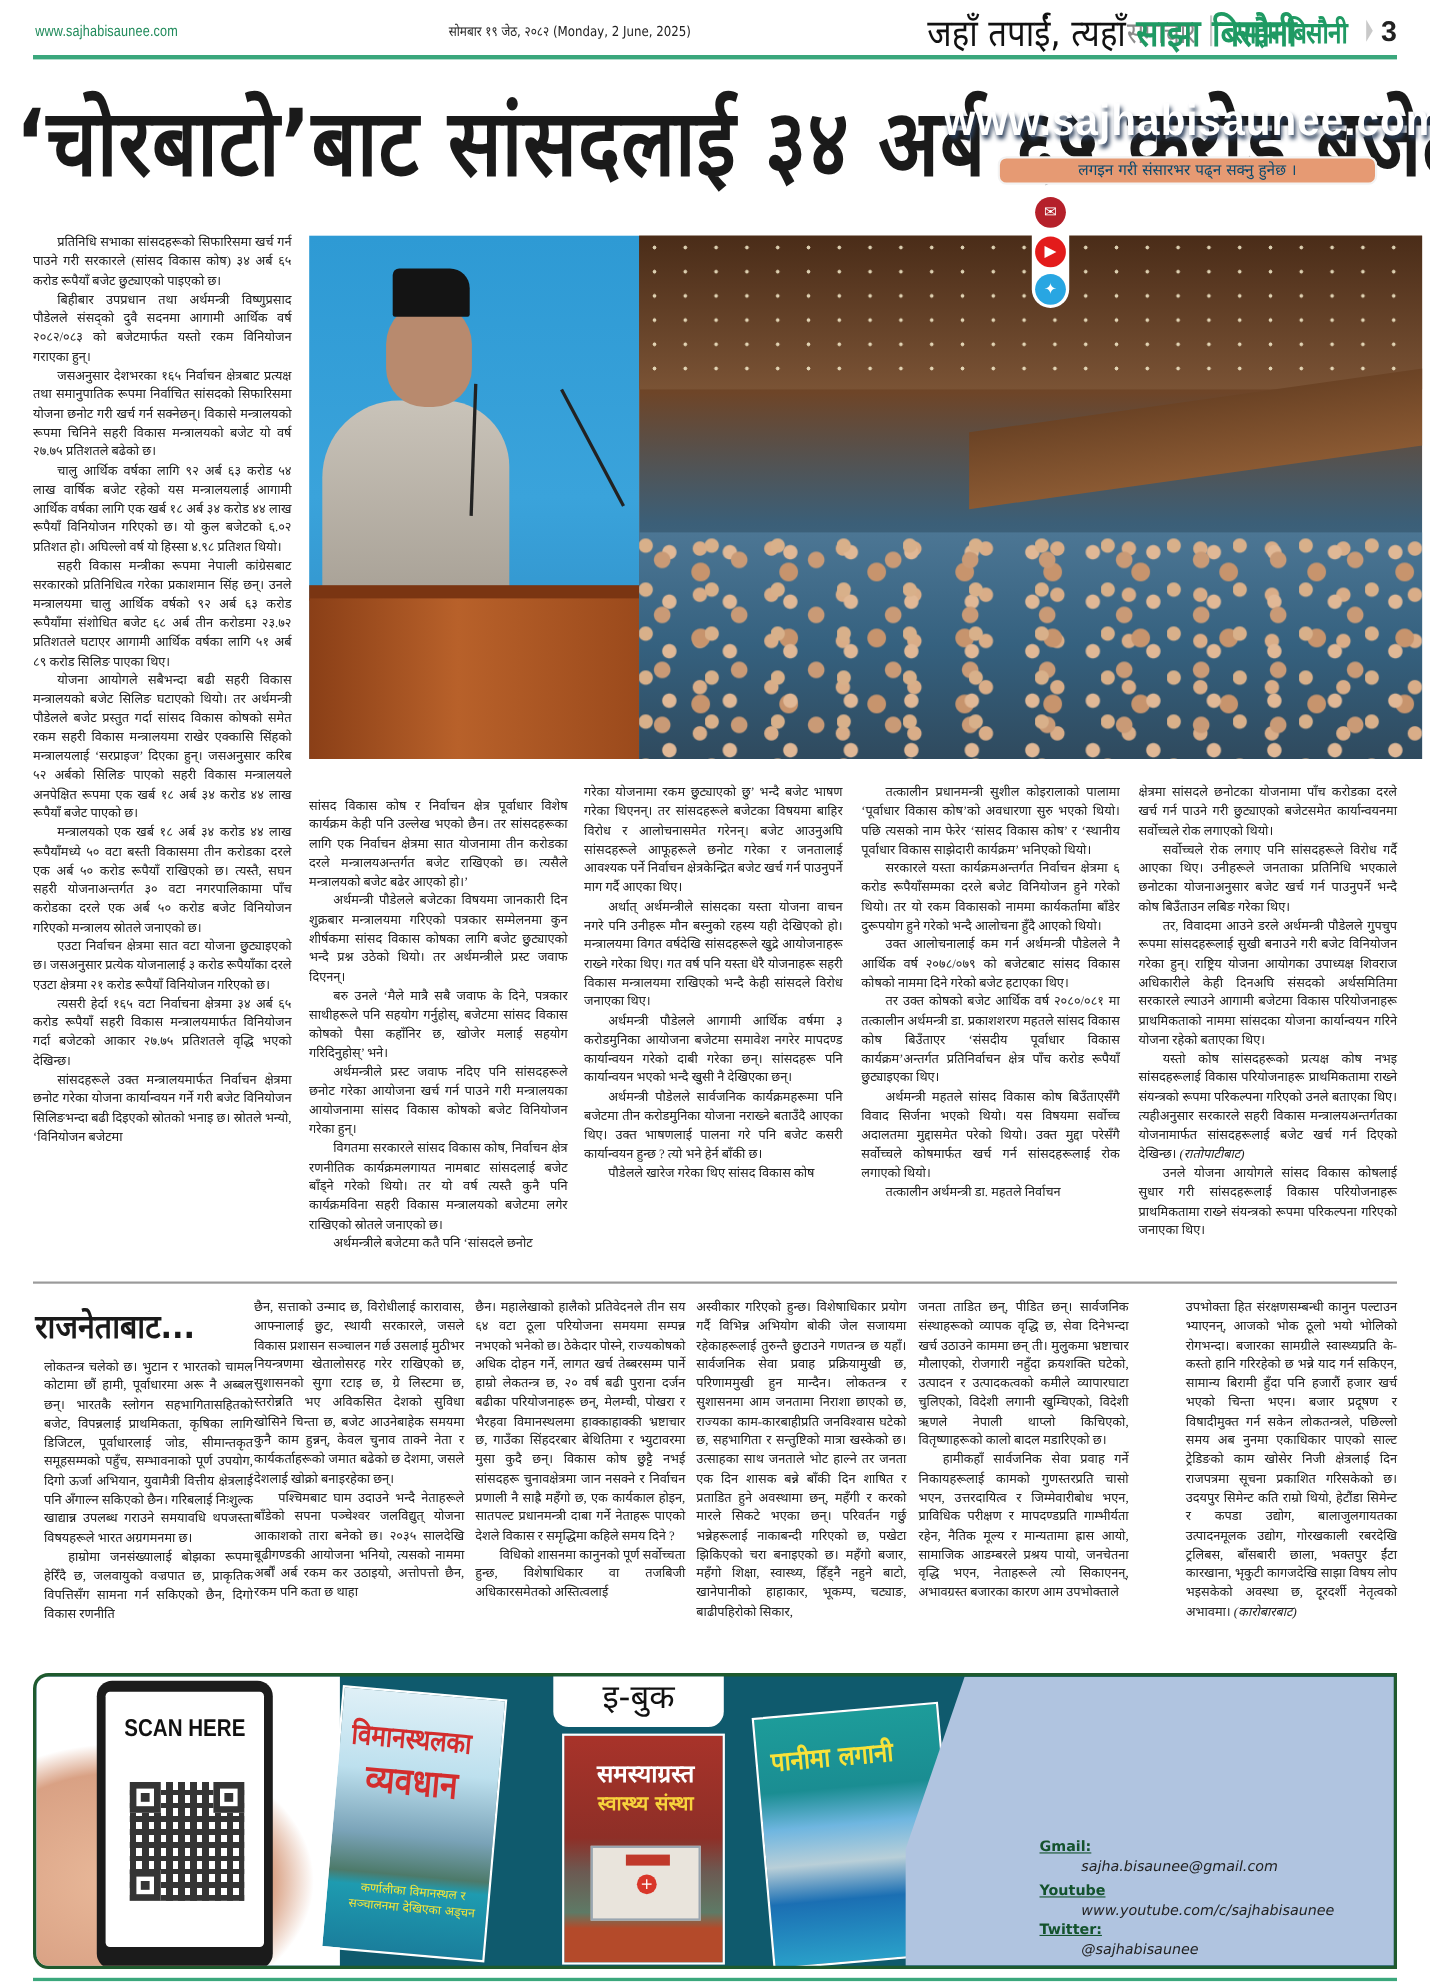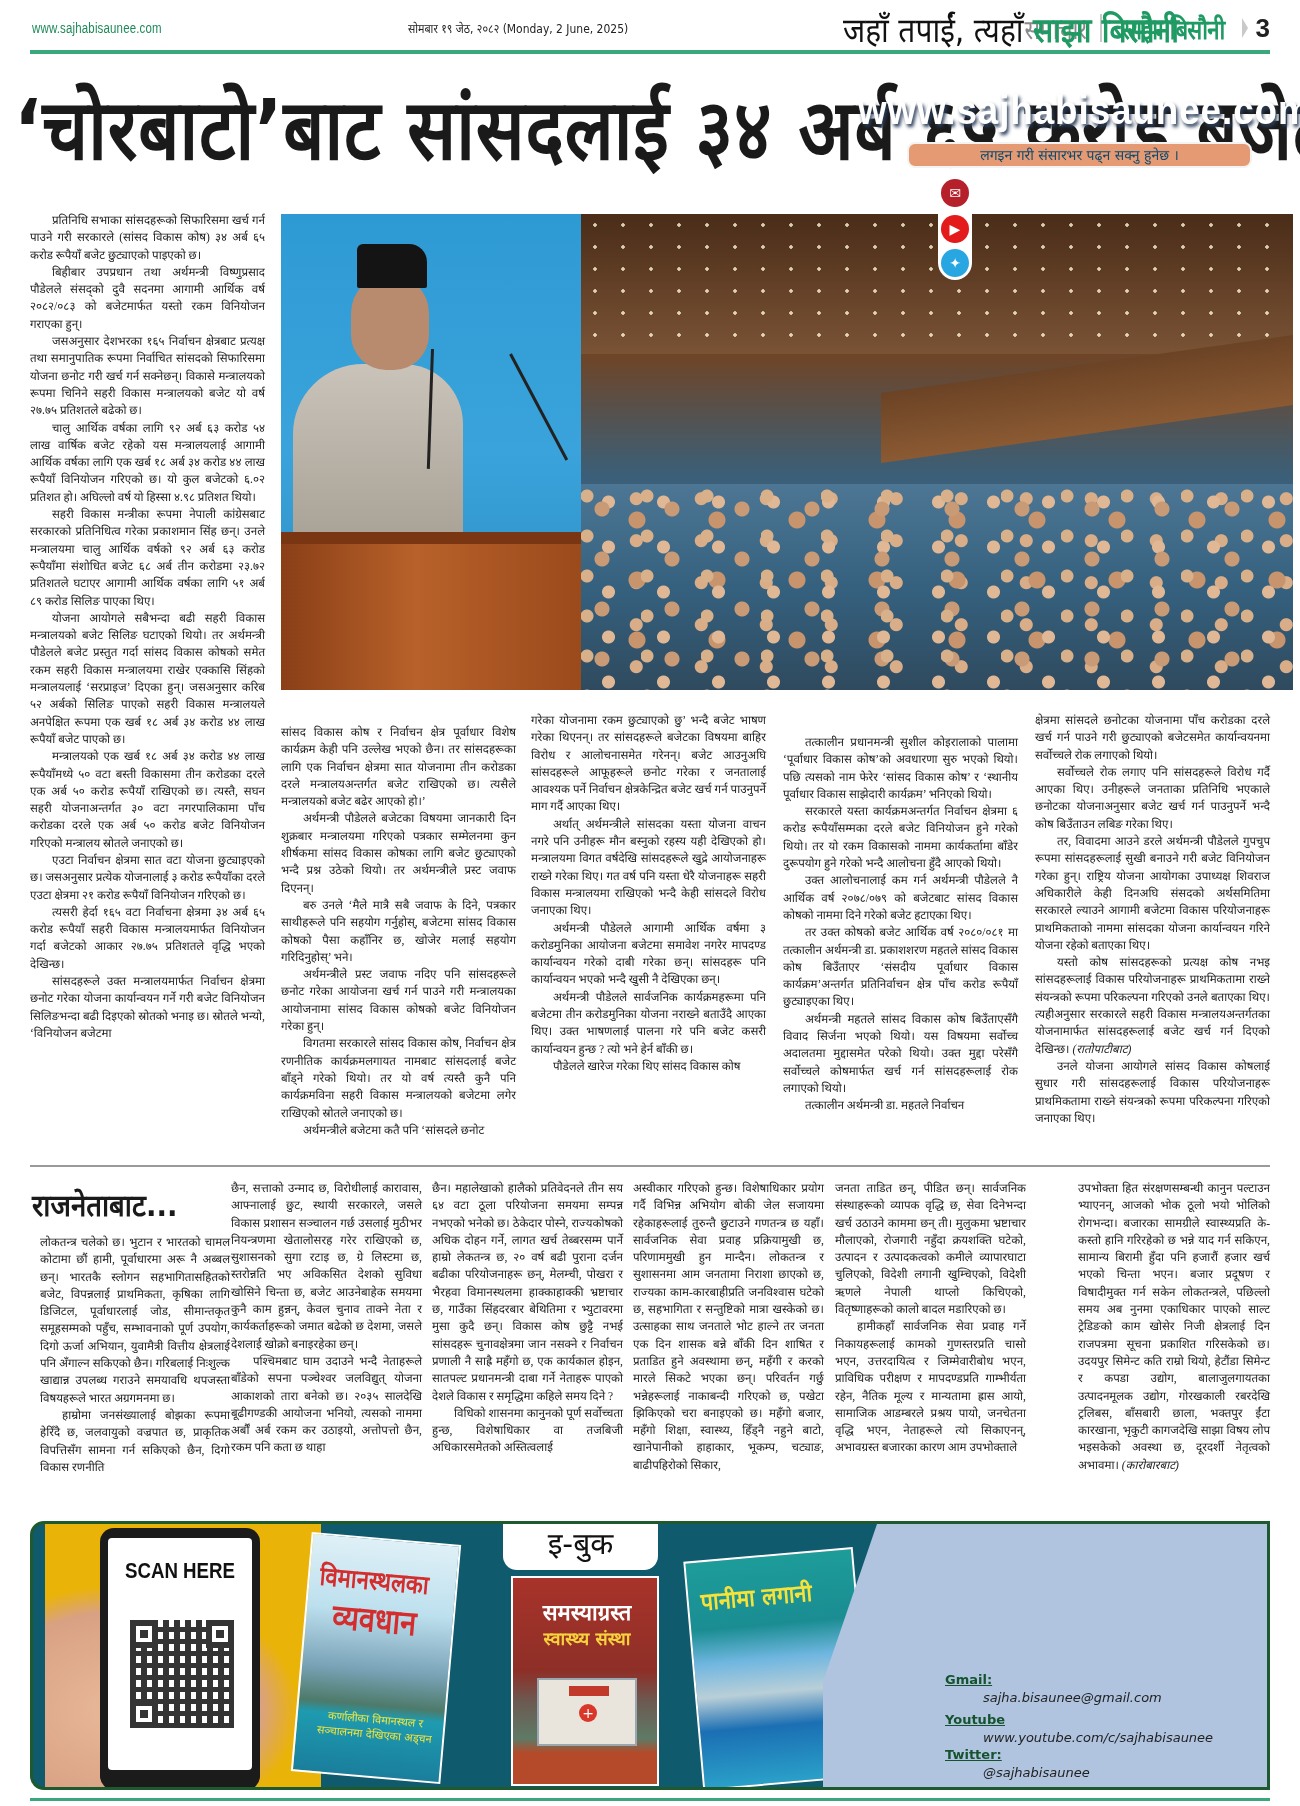--- a/index.html
+++ b/index.html
@@ -42,21 +42,21 @@
       radial-gradient(circle at 70% 60%, #c7946d 8px, transparent 9px),
       radial-gradient(circle at 85% 35%, #d9ad88 6px, transparent 7px),
       linear-gradient(180deg, #4c7694 0%, #35617f 50%, #2f4a5e 100%);
       background-size: 60px 40px, 70px 50px, 55px 45px, 80px 60px, 65px 42px, 100% 100%; }
   .lights { position: absolute; left: 0; top: 0; width: 712px; height: 140px; background-image: radial-gradient(circle, #fff7d6 1.5px, transparent 2px); background-size: 28px 22px; opacity: 0.8; }
 
   .divider-gray { position: absolute; left: 30px; top: 1165px; width: 1240px; height: 2px; background: #9a9a9a; }
   .sub-head { position: absolute; left: 32px; top: 1184px; font-family: "DejaVu Sans", sans-serif; font-weight: bold; font-size: 30px; color: #1a1a1a; transform: scaleX(0.92); transform-origin: left; }
 
   .ad { position: absolute; left: 30px; top: 1521px; width: 1240px; height: 269px; border: 3px solid #1f5a2e; border-radius: 14px 0 0 14px; overflow: hidden; background: #0f5a6d; }
-  .ad-phone-area { position: absolute; left: 12px; top: 0; width: 276px; height: 263px; background: #eab308; }
+  .ad-phone-area { position: absolute; left: 0; top: 0; width: 276px; height: 263px; background: #ffffff; }
   .hand { position: absolute; left: 0; top: 60px; width: 254px; height: 210px; background: radial-gradient(ellipse at 30% 60%, #e9b99a 0%, #d9a184 55%, transparent 70%); }
   .phone { position: absolute; left: 55px; top: 4px; width: 160px; height: 262px; background: #1b1b1b; border-radius: 14px; }
   .phone-screen { position: absolute; left: 8px; top: 10px; width: 144px; height: 232px; background: #ffffff; border-radius: 4px; }
   .scan-text { position: absolute; left: 0; top: 20px; width: 144px; text-align: center; font-family: "Liberation Sans", sans-serif; font-weight: bold; font-size: 22px; color: #111; transform: scaleX(0.85); }
   .qr { position: absolute; left: 22px; top: 82px; width: 104px; height: 108px; background:
        repeating-linear-gradient(90deg, #111 0 6px, transparent 6px 11px),
        repeating-linear-gradient(0deg, #111 0 5px, transparent 5px 12px); opacity: 0.85; }
   .qr-corner { position: absolute; width: 28px; height: 28px; border: 6px solid #111; background: #fff; }
   .qr-corner::after { content: ""; position: absolute; left: 4px; top: 4px; width: 8px; height: 8px; background: #111; }
 
@@ -143,21 +143,21 @@
     <p>विगतमा सरकारले सांसद विकास कोष, निर्वाचन क्षेत्र रणनीतिक कार्यक्रमलगायत नामबाट सांसदलाई बजेट बाँड्ने गरेको थियो। तर यो वर्ष त्यस्तै कुनै पनि कार्यक्रमविना सहरी विकास मन्त्रालयको बजेटमा लगेर राखिएको स्रोतले जनाएको छ।</p>
     <p>अर्थमन्त्रीले बजेटमा कतै पनि ‘सांसदले छनोट</p>
   </div>
 <div class="col" id="ma-col3" style="left:531px; top:712px; width:235px;">
     <p class="noindent">गरेका योजनामा रकम छुट्याएको छु’ भन्दै बजेट भाषण गरेका थिएनन्। तर सांसदहरूले बजेटका विषयमा बाहिर विरोध र आलोचनासमेत गरेनन्। बजेट आउनुअघि सांसदहरूले आफूहरूले छनोट गरेका र जनतालाई आवश्यक पर्ने निर्वाचन क्षेत्रकेन्द्रित बजेट खर्च गर्न पाउनुपर्ने माग गर्दै आएका थिए।</p>
     <p>अर्थात् अर्थमन्त्रीले सांसदका यस्ता योजना वाचन नगरे पनि उनीहरू मौन बस्नुको रहस्य यही देखिएको हो। मन्त्रालयमा विगत वर्षदेखि सांसदहरूले खुद्रे आयोजनाहरू राख्ने गरेका थिए। गत वर्ष पनि यस्ता धेरै योजनाहरू सहरी विकास मन्त्रालयमा राखिएको भन्दै केही सांसदले विरोध जनाएका थिए।</p>
     <p>अर्थमन्त्री पौडेलले आगामी आर्थिक वर्षमा ३ करोडमुनिका आयोजना बजेटमा समावेश नगरेर मापदण्ड कार्यान्वयन गरेको दाबी गरेका छन्। सांसदहरू पनि कार्यान्वयन भएको भन्दै खुसी नै देखिएका छन्।</p>
     <p>अर्थमन्त्री पौडेलले सार्वजनिक कार्यक्रमहरूमा पनि बजेटमा तीन करोडमुनिका योजना नराख्ने बताउँदै आएका थिए। उक्त भाषणलाई पालना गरे पनि बजेट कसरी कार्यान्वयन हुन्छ ? त्यो भने हेर्न बाँकी छ।</p>
     <p>पौडेलले खारेज गरेका थिए सांसद विकास कोष</p>
   </div>
-<div class="col" id="ma-col4" style="left:783px; top:712px; width:235px;margin-top:22px;">
+<div class="col" id="ma-col4" style="left:783px; top:712px; width:235px;">
     <p>तत्कालीन प्रधानमन्त्री सुशील कोइरालाको पालामा ‘पूर्वाधार विकास कोष’को अवधारणा सुरु भएको थियो। पछि त्यसको नाम फेरेर ‘सांसद विकास कोष’ र ‘स्थानीय पूर्वाधार विकास साझेदारी कार्यक्रम’ भनिएको थियो।</p>
     <p>सरकारले यस्ता कार्यक्रमअन्तर्गत निर्वाचन क्षेत्रमा ६ करोड रूपैयाँसम्मका दरले बजेट विनियोजन हुने गरेको थियो। तर यो रकम विकासको नाममा कार्यकर्तामा बाँडेर दुरूपयोग हुने गरेको भन्दै आलोचना हुँदै आएको थियो।</p>
     <p>उक्त आलोचनालाई कम गर्न अर्थमन्त्री पौडेलले नै आर्थिक वर्ष २०७८/०७९ को बजेटबाट सांसद विकास कोषको नाममा दिने गरेको बजेट हटाएका थिए।</p>
     <p>तर उक्त कोषको बजेट आर्थिक वर्ष २०८०/०८१ मा तत्कालीन अर्थमन्त्री डा. प्रकाशशरण महतले सांसद विकास कोष बिउँताएर ‘संसदीय पूर्वाधार विकास कार्यक्रम’अन्तर्गत प्रतिनिर्वाचन क्षेत्र पाँच करोड रूपैयाँ छुट्याइएका थिए।</p>
     <p>अर्थमन्त्री महतले सांसद विकास कोष बिउँताएसँगै विवाद सिर्जना भएको थियो। यस विषयमा सर्वोच्च अदालतमा मुद्दासमेत परेको थियो। उक्त मुद्दा परेसँगै सर्वोच्चले कोषमार्फत खर्च गर्न सांसदहरूलाई रोक लगाएको थियो।</p>
     <p>तत्कालीन अर्थमन्त्री डा. महतले निर्वाचन</p>
   </div>
 <div class="col" id="ma-col5" style="left:1035px; top:712px; width:235px;">
     <p class="noindent">क्षेत्रमा सांसदले छनोटका योजनामा पाँच करोडका दरले खर्च गर्न पाउने गरी छुट्याएको बजेटसमेत कार्यान्वयनमा सर्वोच्चले रोक लगाएको थियो।</p>
     <p>सर्वोच्चले रोक लगाए पनि सांसदहरूले विरोध गर्दै आएका थिए। उनीहरूले जनताका प्रतिनिधि भएकाले छनोटका योजनाअनुसार बजेट खर्च गर्न पाउनुपर्ने भन्दै कोष बिउँताउन लबिङ गरेका थिए।</p>

